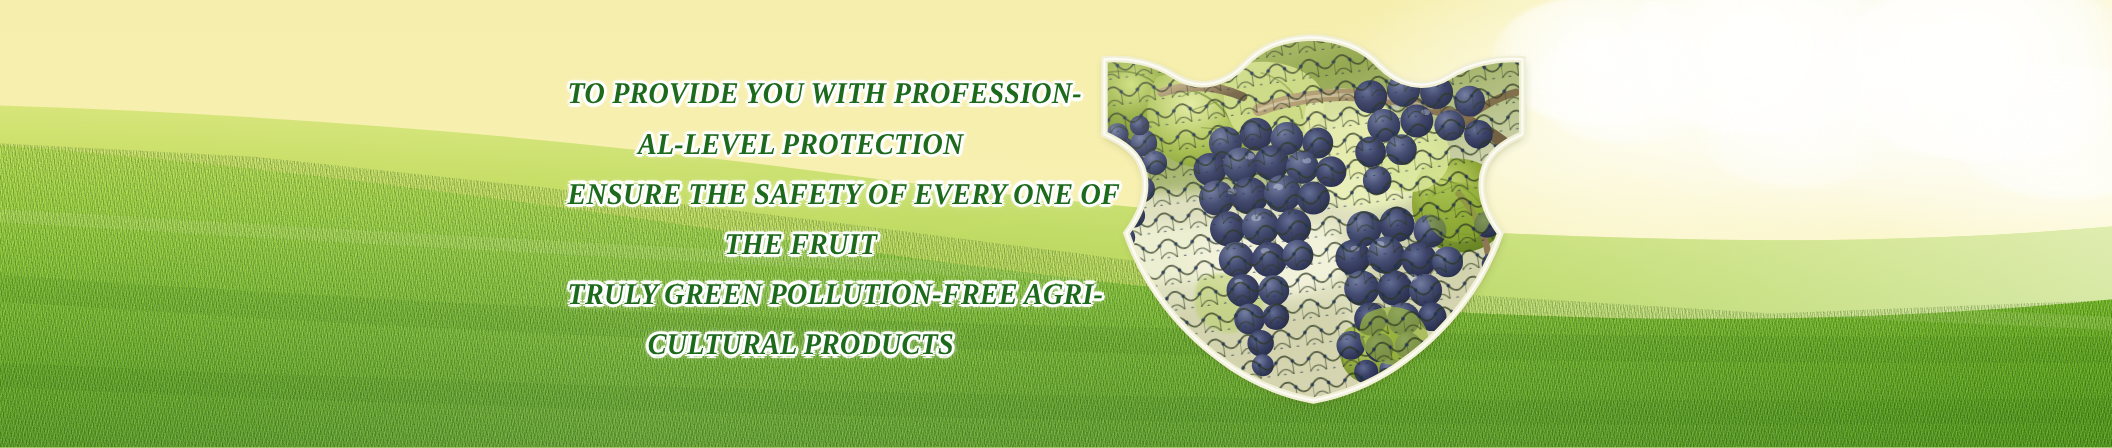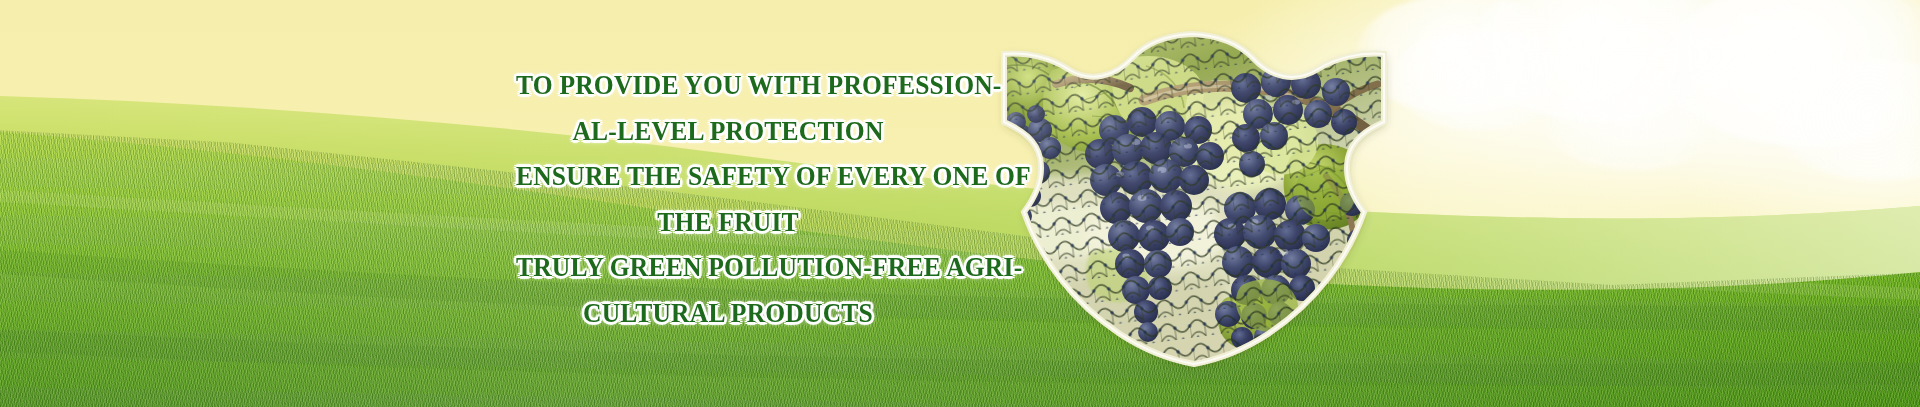--- a/index.html
+++ b/index.html
@@ -11,20 +11,21 @@
   body {
     font-family: "Liberation Serif", "DejaVu Serif", serif;
   }
 
   #banner {
     position: relative;
     width: 1920px;
     height: 407px;
     overflow: hidden;
     background: #84cc16;
+    font-style: italic;
   }
 
   
   .sky {
     position: absolute;
     left: 0; top: 0;
     width: 1920px; height: 407px;
     background:
       radial-gradient(ellipse 620px 300px at 1720px 60px,
         rgba(255,255,255,0.95) 0%,

